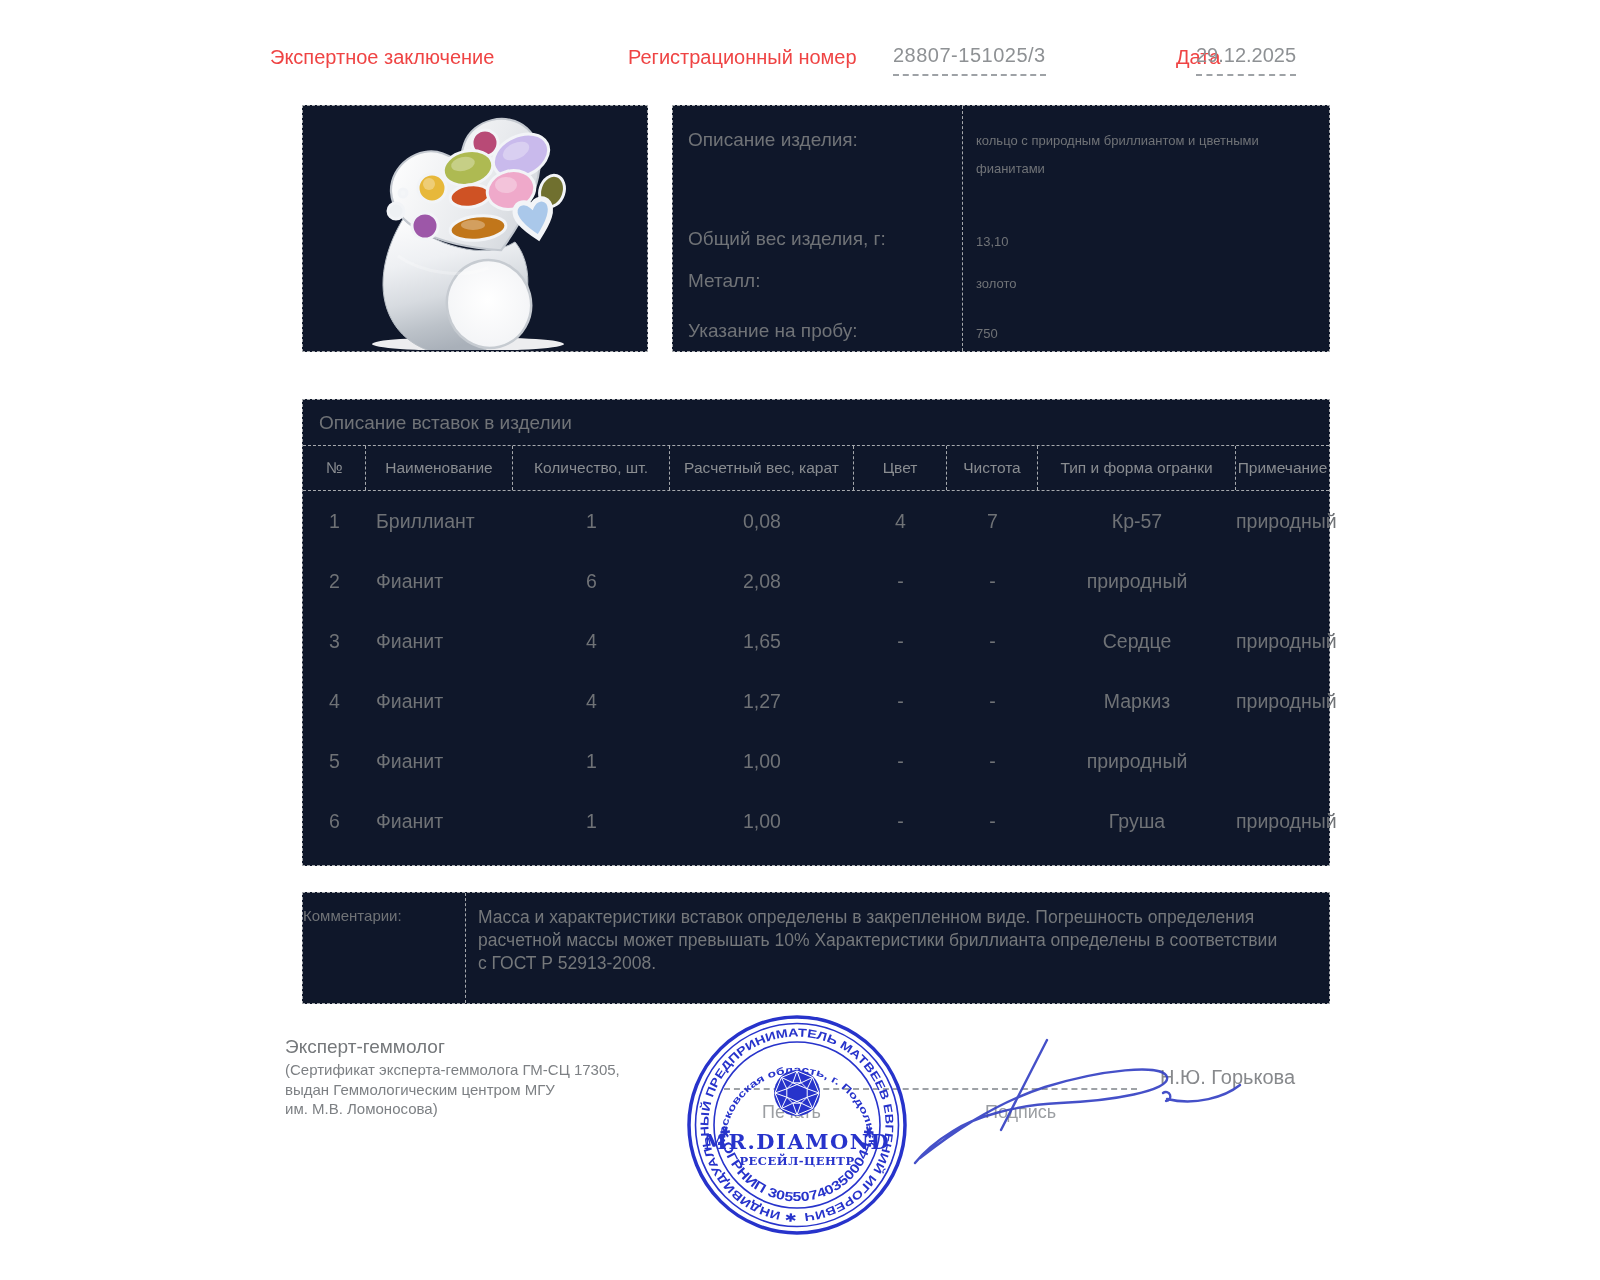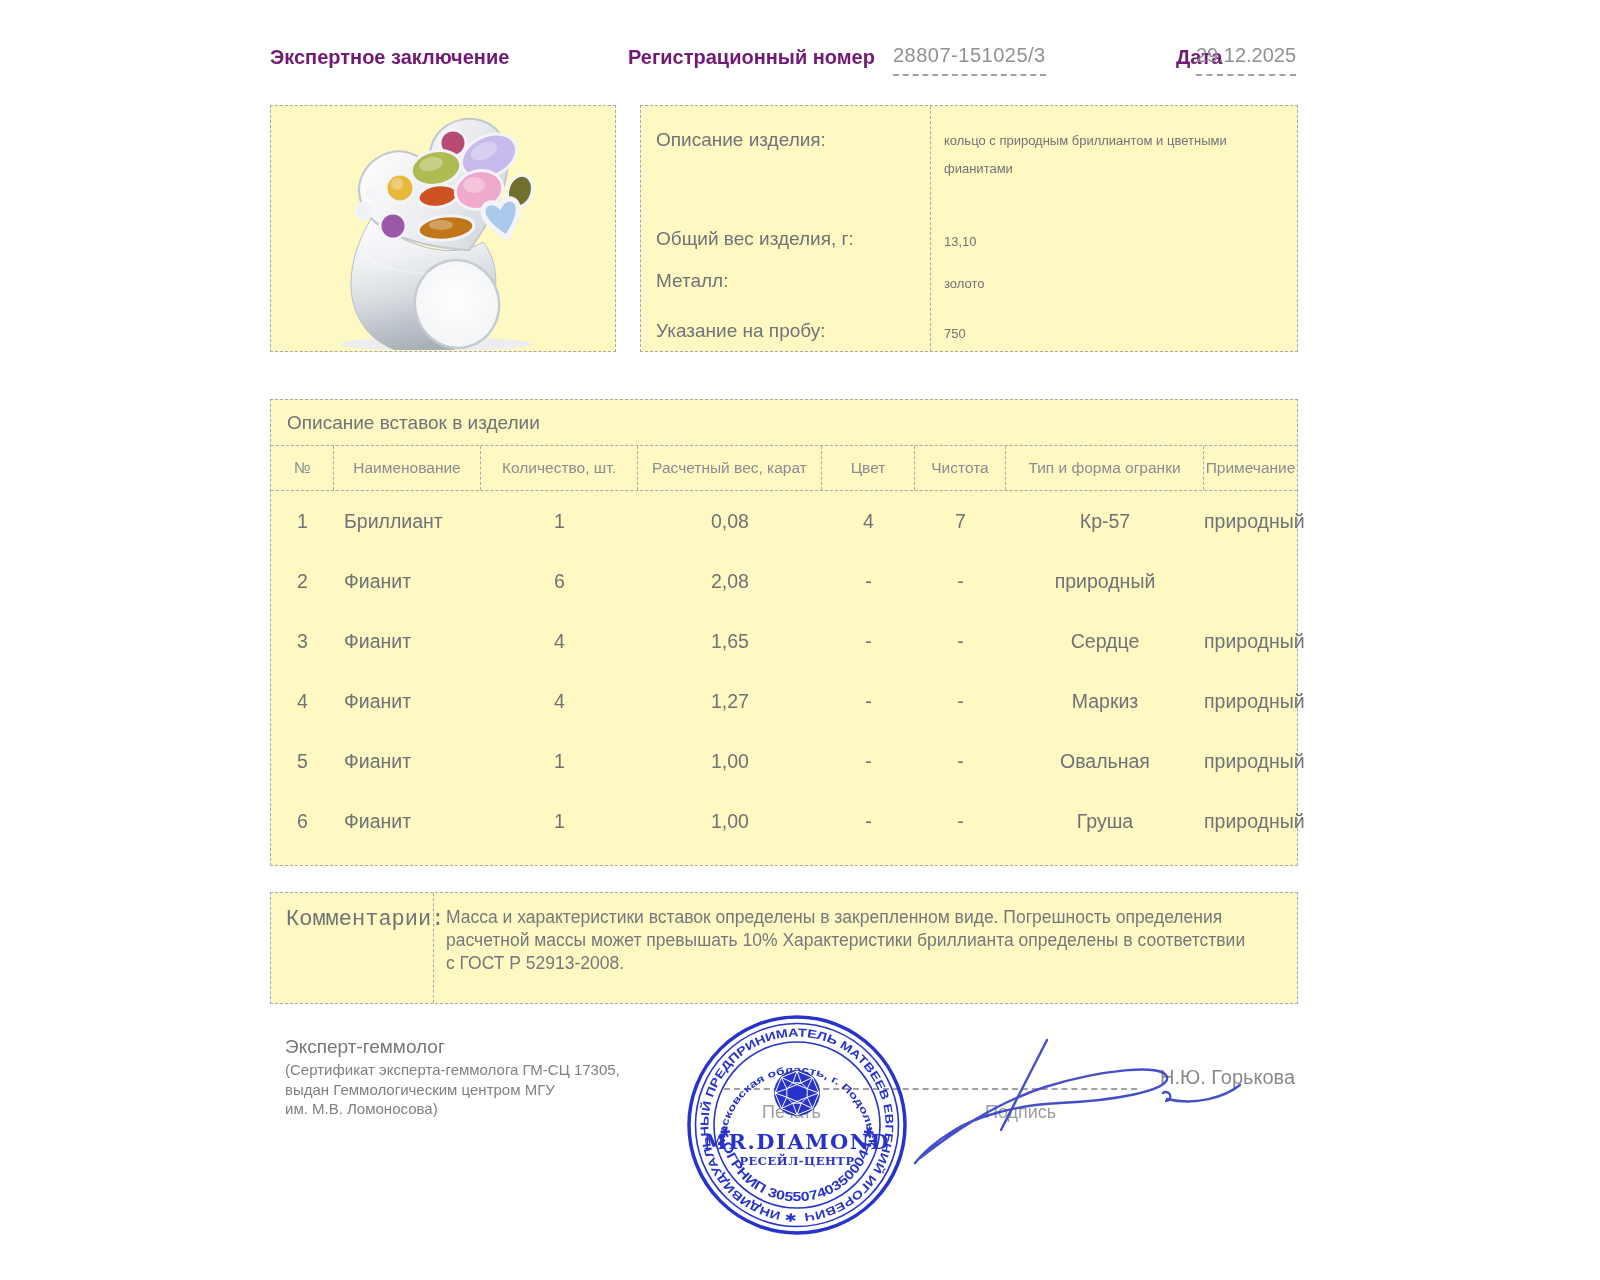--- a/index.html
+++ b/index.html
@@ -1,42 +1,42 @@
 <!DOCTYPE html>
 <html><head>
 <meta charset="utf-8">
 <style>
   html,body{margin:0;padding:0;background:#ffffff;}
   .page{position:relative;width:1600px;height:1280px;background:#fff;overflow:hidden;
         font-family:"Liberation Sans","DejaVu Sans",sans-serif;color:#707377;}
   .abs{position:absolute;}
-  .bold{font-weight:bold;color:#701a75;}
+  .bold{font-weight:normal;color:#ef4444;}
   .muted{color:#8e9194;}
-  .box{position:absolute;border:1.5px dashed #a6a9ad;box-sizing:border-box;background:#fef9c3;}
+  .box{position:absolute;border:1.5px dashed #a6a9ad;box-sizing:border-box;background:#0f172a;margin-left:32px;}
   .dash-underline{border-bottom:2px dashed #9ea2a6;padding-bottom:7px;}
   
   .hdr-text{font-size:20px;white-space:nowrap;}
   
   .desc-divider{position:absolute;top:0;bottom:0;left:289px;border-left:1.5px dashed #a6a9ad;}
   .desc-label{position:absolute;left:15px;font-size:19px;white-space:nowrap;}
   .desc-value{position:absolute;left:303px;font-size:13px;line-height:28px;width:340px;}
   
   .tbl-title{height:46px;border-bottom:1.5px dashed #a6a9ad;box-sizing:border-box;
              font-size:19px;padding:12px 0 0 16px;}
   .tbl-head{display:grid;grid-template-columns:63px 147px 157px 184px 93px 91px 198px 1fr;
             height:45px;border-bottom:1.5px dashed #a6a9ad;box-sizing:border-box;}
   .tbl-head .hcell{display:flex;align-items:center;justify-content:center;
             font-size:15.5px;color:#8a8d91;border-right:1.5px dashed #a6a9ad;text-align:center;}
   .tbl-head .hcell:last-child{border-right:none;}
   .tbl-row{display:grid;grid-template-columns:63px 147px 157px 184px 93px 91px 198px 1fr;height:60px;}
   .tbl-row .cell{display:flex;align-items:center;justify-content:center;font-size:19.5px;color:#6f7276;}
   .tbl-row .cell.name{justify-content:flex-start;padding-left:10px;}
   
   .com-divider{position:absolute;top:0;bottom:0;left:162px;border-left:1.5px dashed #a6a9ad;}
-  .com-label{position:absolute;left:15px;top:14px;font-size:22px;font-family:Liberation Mono, monospace;}
+  .com-label{position:absolute;left:0;top:14px;font-size:15px;}
   .com-text{position:absolute;left:175px;top:13px;width:805px;font-size:17.5px;line-height:23px;color:#75787b;}
   
   .role{font-size:19px;color:#75787b;}
   .cert{font-size:15px;line-height:19.5px;color:#7d8084;white-space:pre-line;width:390px;}
   .field-label{font-size:18px;color:#9b9ea2;}
   .expert-name{font-size:20px;color:#87898c;white-space:nowrap;}
   .sign-line{position:absolute;left:724px;top:1088px;width:413px;border-top:2px dashed #9ea2a6;}
   svg text{font-family:"Liberation Sans","DejaVu Sans",sans-serif;}
   .stamp-serif{font-family:"DejaVu Serif","Liberation Serif",serif;}
 </style>
@@ -164,21 +164,20 @@
       <div class="cell">Маркиз</div>
       <div class="cell">природный</div>
     </div>
     <div class="tbl-row">
       <div class="cell">5</div>
       <div class="cell name">Фианит</div>
       <div class="cell">1</div>
       <div class="cell">1,00</div>
       <div class="cell">-</div>
       <div class="cell">-</div>
-      <div class="cell">Овальная</div>
       <div class="cell">природный</div>
     </div>
     <div class="tbl-row">
       <div class="cell">6</div>
       <div class="cell name">Фианит</div>
       <div class="cell">1</div>
       <div class="cell">1,00</div>
       <div class="cell">-</div>
       <div class="cell">-</div>
       <div class="cell">Груша</div>

